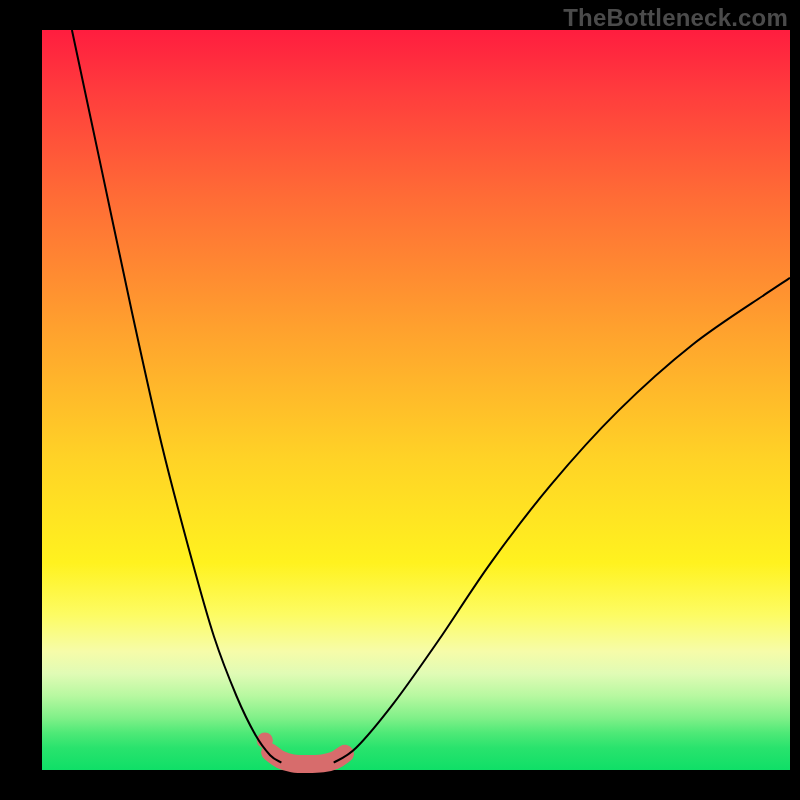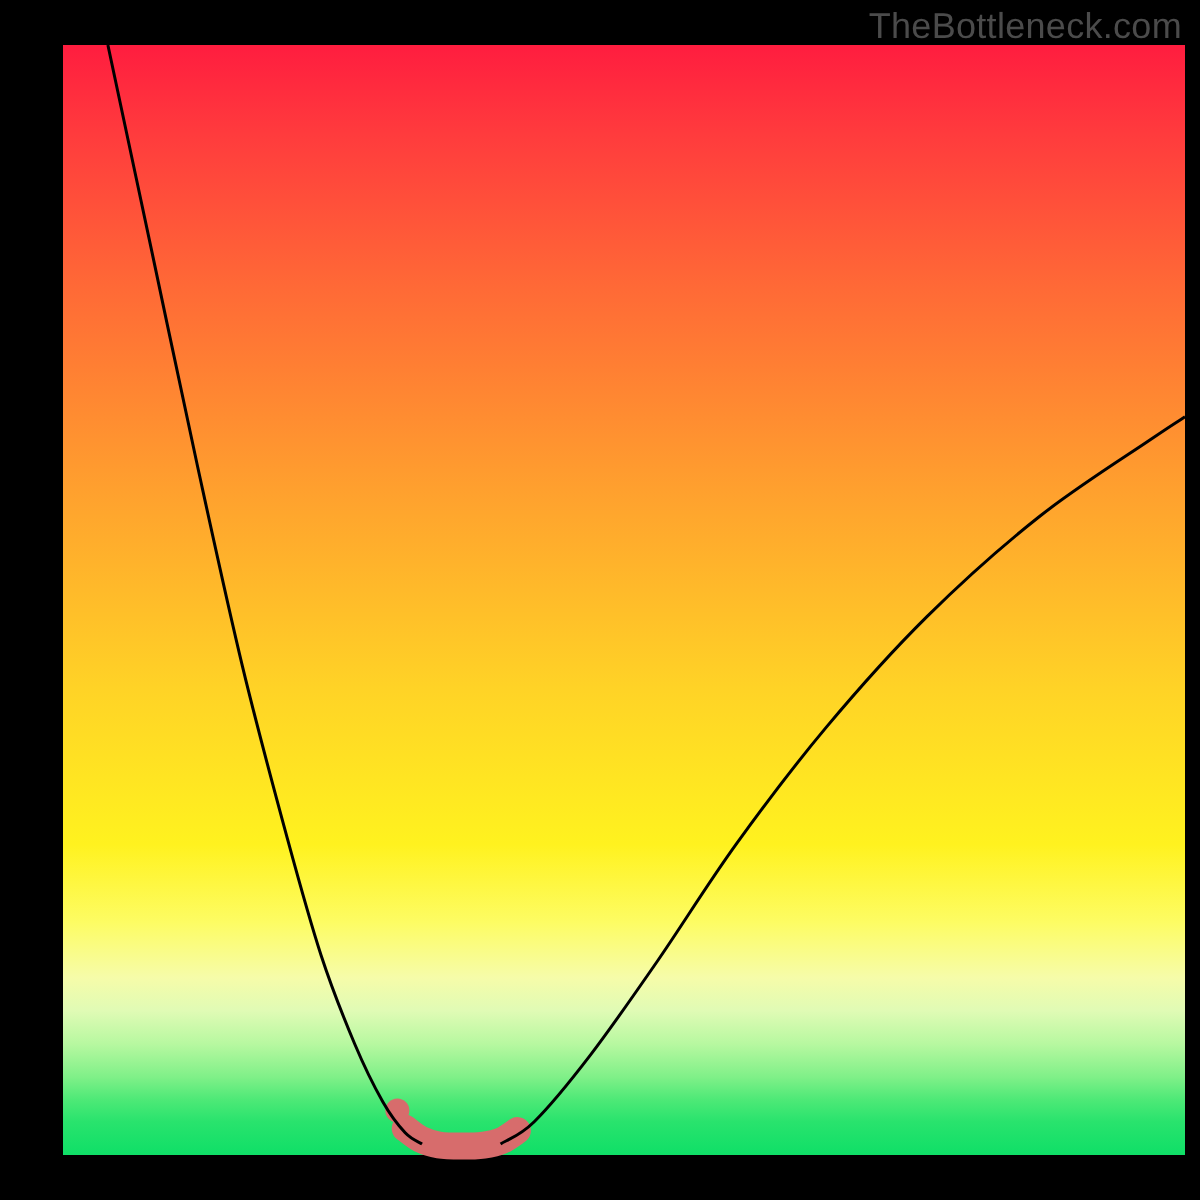--- a/index.html
+++ b/index.html
@@ -48,21 +48,21 @@
       #0fdf67 100%
     );
   }
   .watermark {
     position: absolute;
     top: 4px;
     right: 12px;
     color: #4b4b4b;
     font-size: 24px;
     letter-spacing: 0.2px;
-    font-weight: 400;
+    font-weight: 700;
     user-select: none;
   }
   svg.overlay {
     position: absolute;
     left: 0;
     top: 0;
     width: 100%;
     height: 100%;
     overflow: visible;
   }

